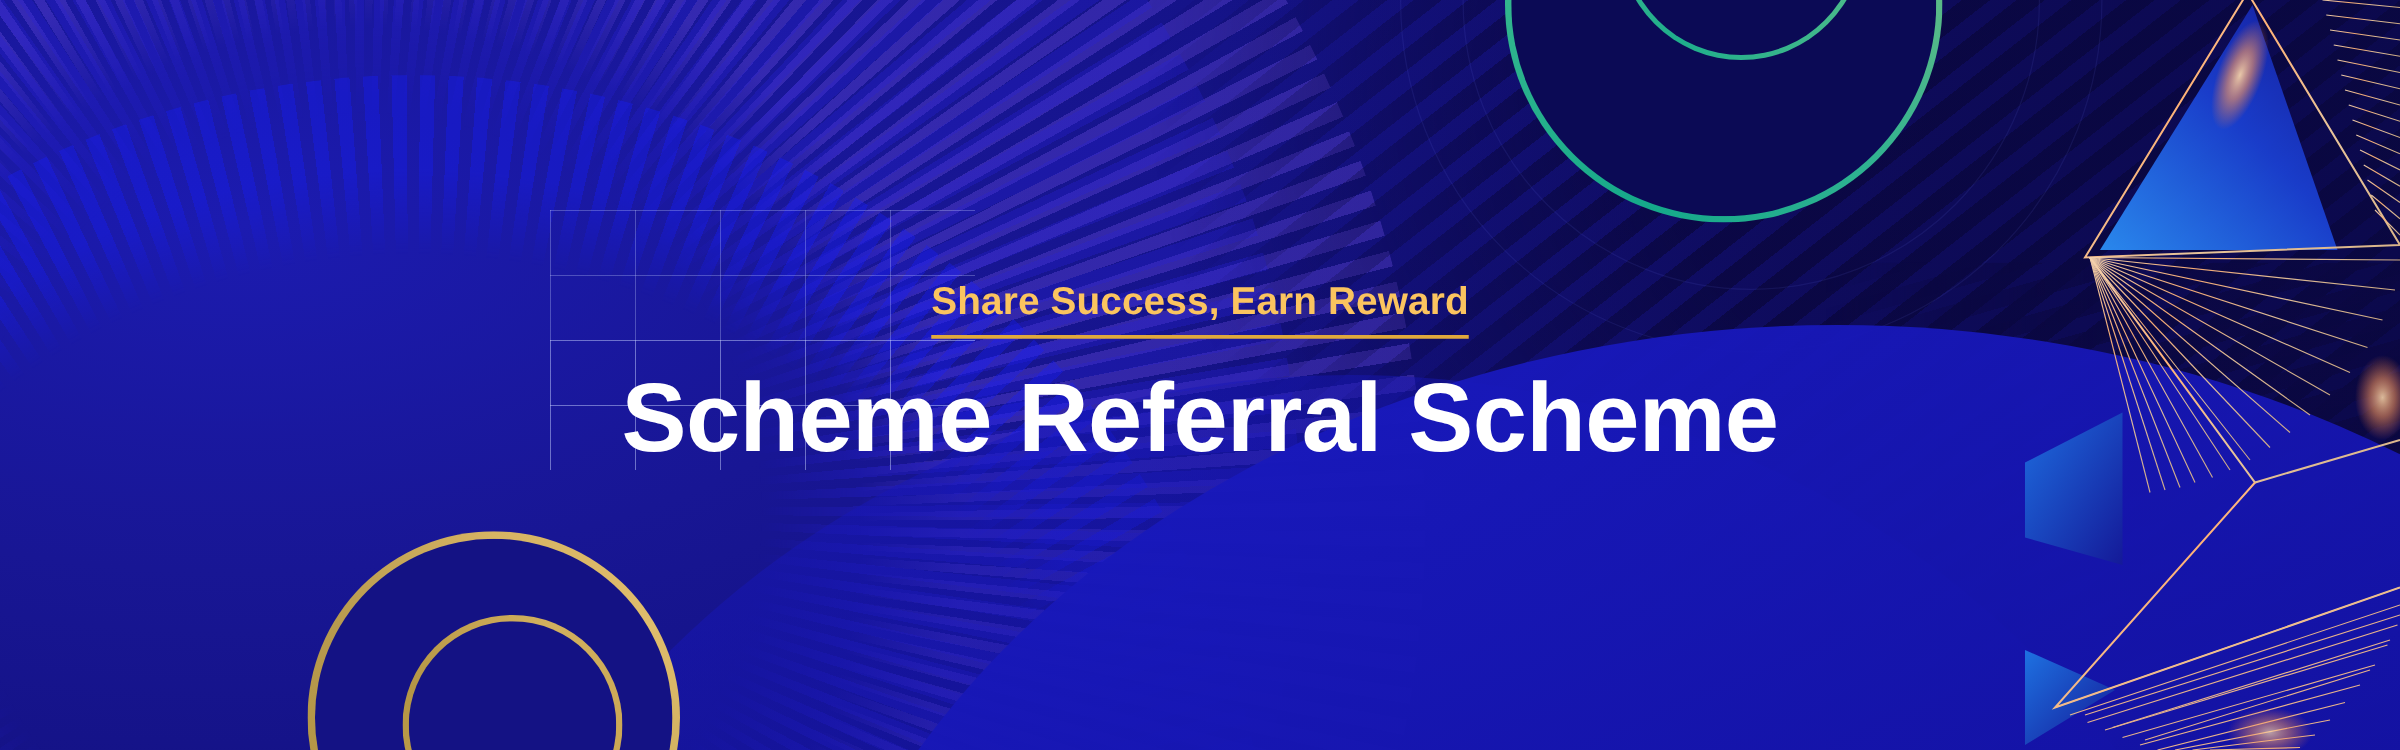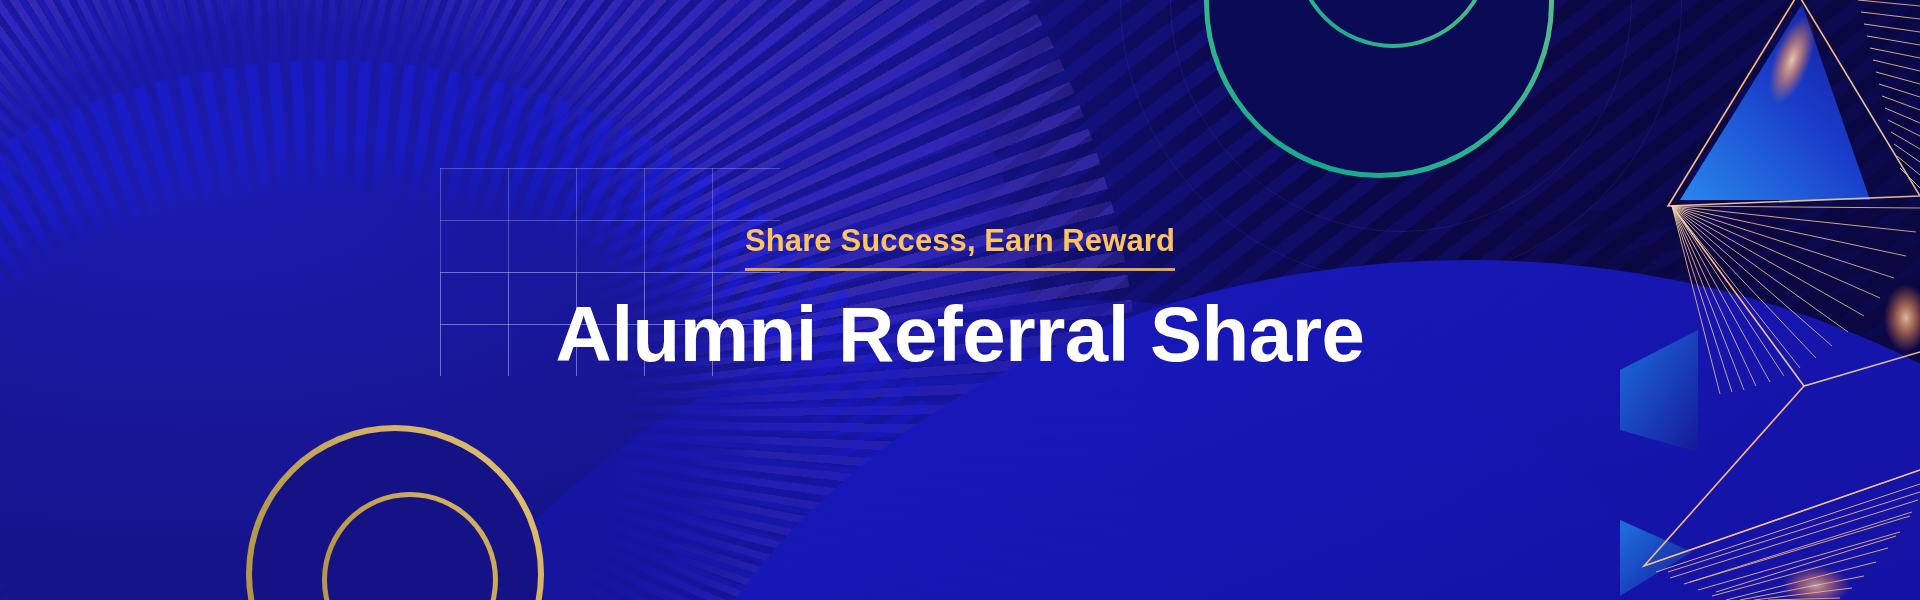--- a/index.html
+++ b/index.html
@@ -384,16 +384,16 @@
       <line x1="96" y1="592" x2="276" y2="536"></line>
     </g>
 
     <ellipse cx="172" cy="60" rx="18" ry="46" fill="url(#glow1)" opacity="0.9" transform="rotate(20 172 60)"></ellipse>
     <ellipse cx="286" cy="318" rx="22" ry="34" fill="url(#glow1)" opacity="0.85"></ellipse>
     <ellipse cx="196" cy="586" rx="34" ry="20" fill="url(#glow1)" opacity="0.7"></ellipse>
   </svg>
 
   <div class="content">
     <div class="eyebrow">Share Success, Earn Reward</div>
-    <h1 class="headline">Alumni Referral Share</h1>
+    <h1 class="headline">Scheme Referral Scheme</h1>
   </div>
 
 </div>
 
 </body></html>

